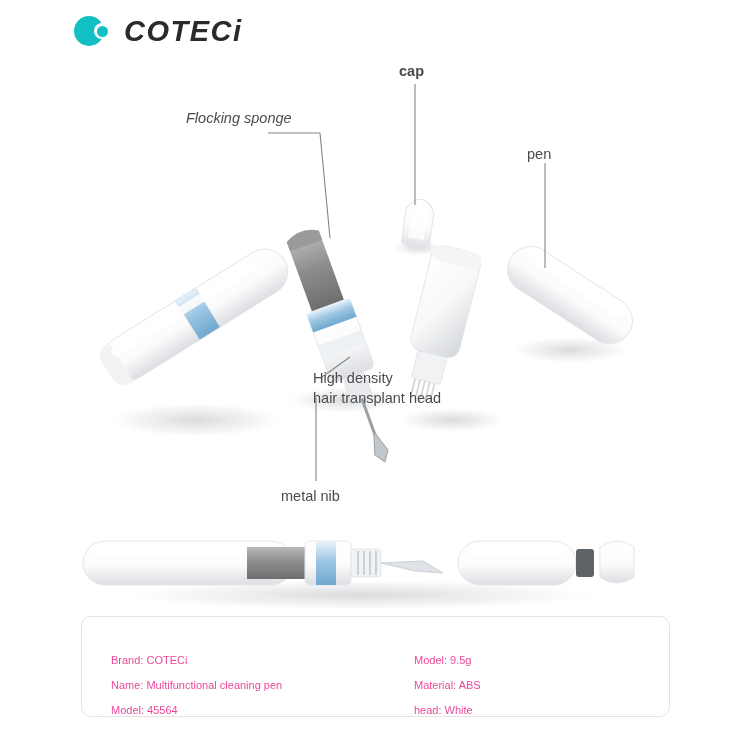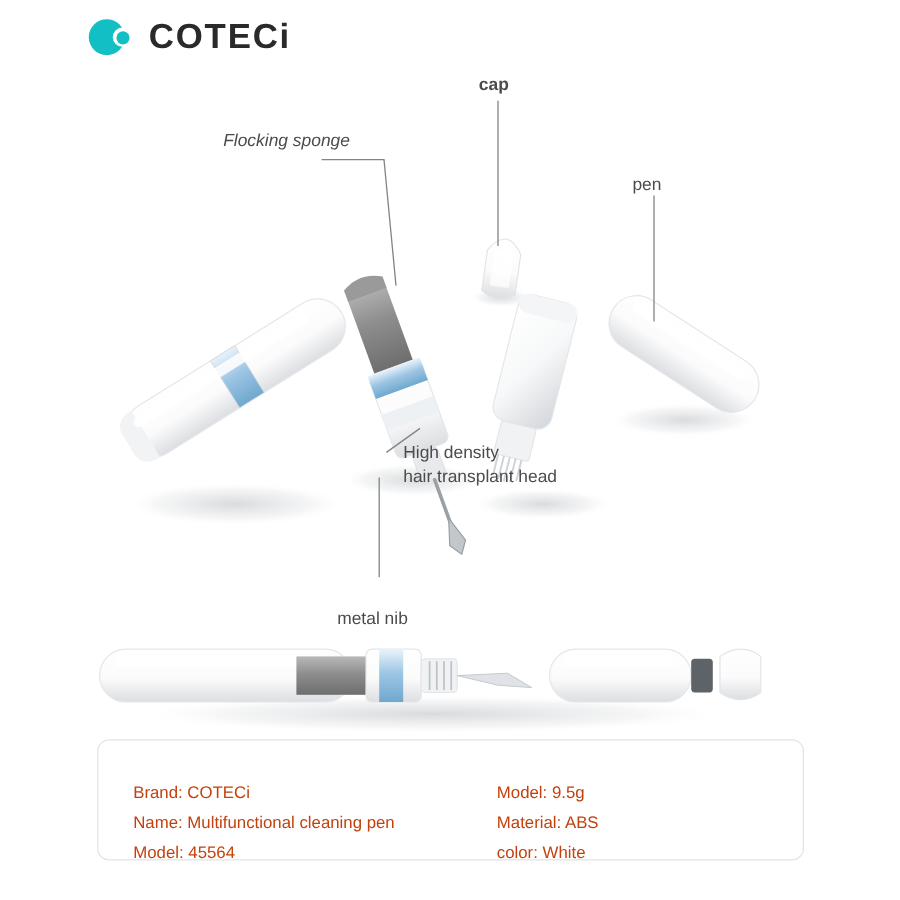--- a/index.html
+++ b/index.html
@@ -17,20 +17,21 @@
   }
 
   
   .brand {
     position: absolute;
     top: 14px;
     left: 74px;
     display: flex;
     align-items: center;
     gap: 10px;
+    font-style: italic;
   }
   .brand-mark {
     position: relative;
     width: 40px;
     height: 34px;
   }
   .brand-mark .disc-big {
     position: absolute;
     left: 0;
     top: 2px;
@@ -82,40 +83,40 @@
   .label {
     position: absolute;
     font-size: 14.5px;
     color: #4b4b4b;
     line-height: 1.35;
     white-space: pre-line;
   }
   .label-flocking { left: 186px; top: 109px; font-style: italic; }
   .label-cap      { left: 399px; top: 62px; font-weight: bold; }
   .label-pen      { left: 527px; top: 145px; text-align: center; }
-  .label-hair     { left: 336px; top: 369px; }
-  .label-nib      { left: 281px; top: 487px; margin-top: 20px; }
+  .label-hair     { left: 313px; top: 369px; }
+  .label-nib      { left: 281px; top: 487px; }
 
   
   .spec-card {
     position: absolute;
     left: 81px;
     top: 616px;
     width: 589px;
     height: 101px;
     border: 1px solid #e3e3e3;
     border-radius: 10px;
     background: #ffffff;
     box-sizing: border-box;
   }
   .spec-col {
     position: absolute;
     top: 31px;
-    font-size: 14px;
-    color: #c2410c;
+    font-size: 11px;
+    color: #ec4899;
     line-height: 25px;
   }
   .spec-col-left  { left: 29px; }
   .spec-col-right { left: 332px; }
   .spec-line { white-space: nowrap; }
 </style>
 </head>
 <body>
 
 <div class="brand">
@@ -258,15 +259,15 @@
 
 <div class="spec-card">
   <div class="spec-col spec-col-left">
     <div class="spec-line">Brand: COTECi</div>
     <div class="spec-line">Name: Multifunctional cleaning pen</div>
     <div class="spec-line">Model: 45564</div>
   </div>
   <div class="spec-col spec-col-right">
     <div class="spec-line">Model: 9.5g</div>
     <div class="spec-line">Material: ABS</div>
-    <div class="spec-line">color: White</div>
+    <div class="spec-line">head: White</div>
   </div>
 </div>
 
 </body></html>

